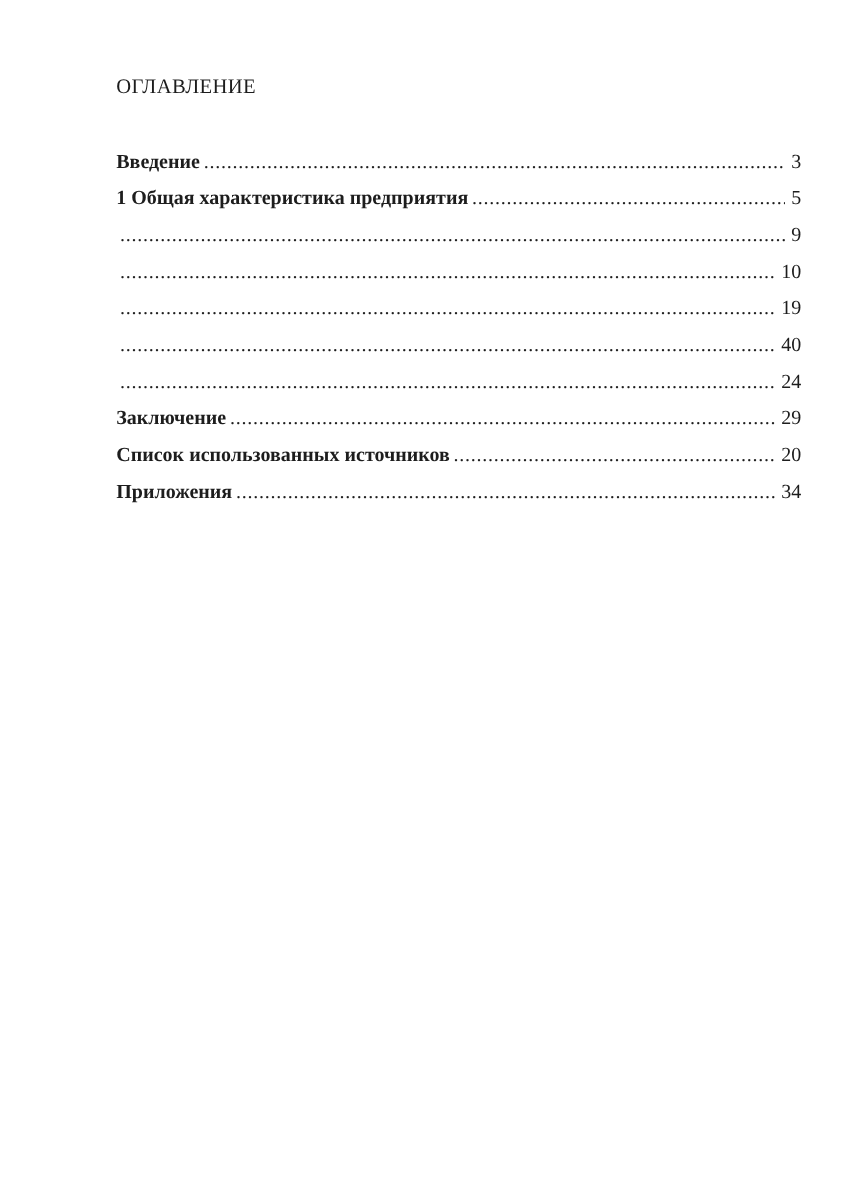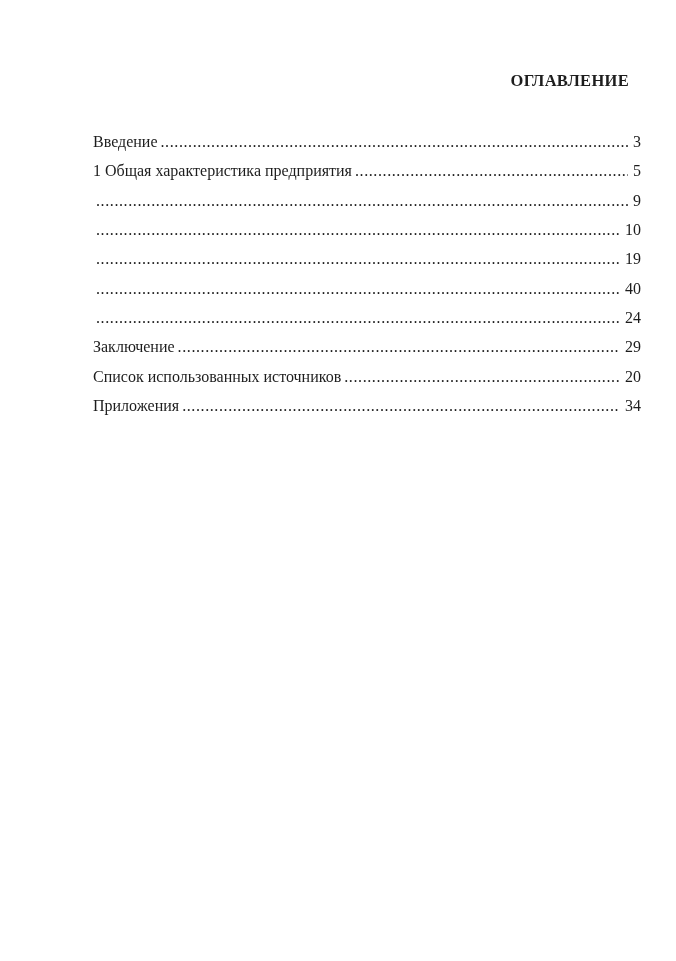--- a/index.html
+++ b/index.html
@@ -17,41 +17,42 @@
     color: #1d1d1d;
   }
   .content {
     position: absolute;
     left: 93px;
     right: 35px;
     top: 0;
     padding-top: 59px;
   }
   .doc-title {
-    margin: 12px;
+    margin: 0;
     font-size: 16.5px;
-    font-weight: bold;
+    font-weight: normal;
     line-height: 19px;
-    text-align: right;
+    text-align: left;
     letter-spacing: 0.3px;
   }
   .toc {
     margin-top: 42px;
   }
   .toc-row {
     display: flex;
     align-items: baseline;
     height: 29.35px;
     font-size: 16px;
     line-height: 19px;
     white-space: nowrap;
   }
   .toc-label {
     flex: 0 1 auto;
     overflow: hidden;
+    font-weight: bold;
   }
   .toc-dots {
     flex: 1 1 0;
     overflow: hidden;
     white-space: nowrap;
     letter-spacing: 0.6px;
     margin-left: 3px;
     margin-right: 5px;
     min-width: 0;
   }

